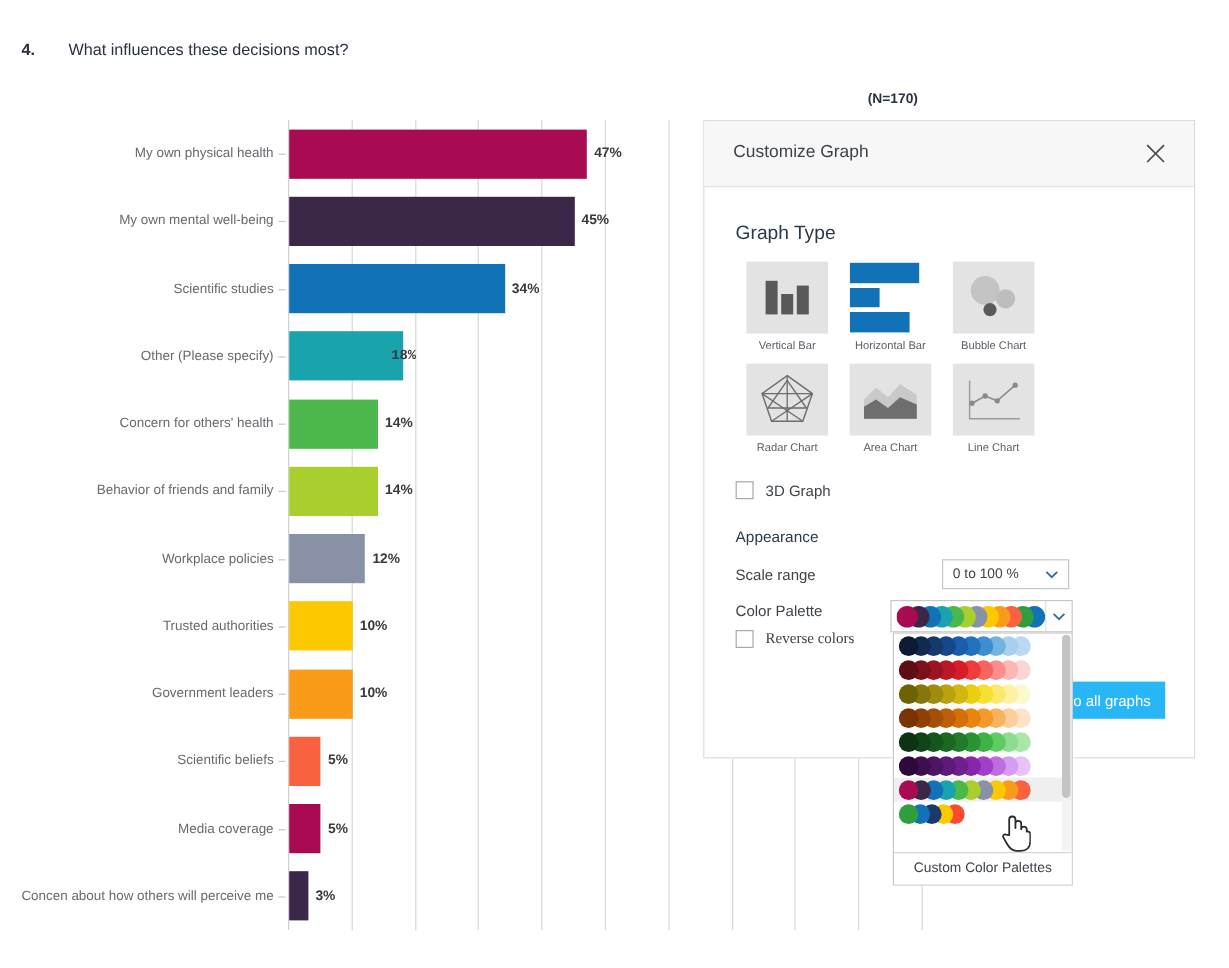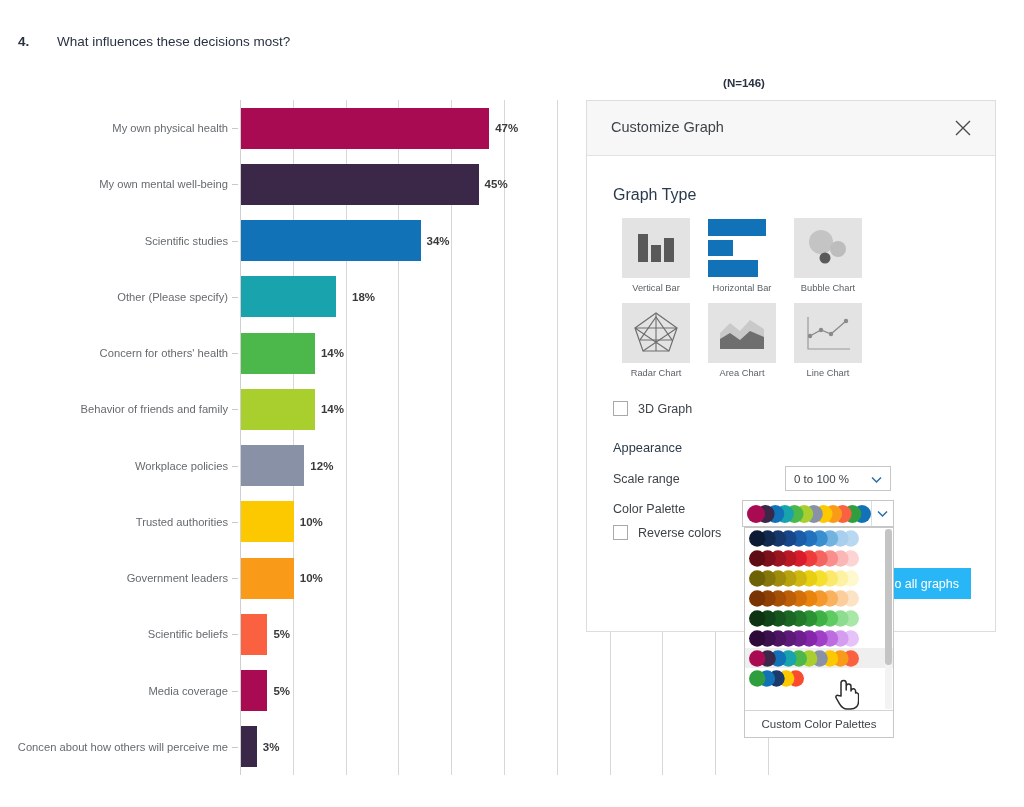--- a/index.html
+++ b/index.html
@@ -178,21 +178,21 @@
 <body>
 
 <div id="root">
 
   <div class="q-wrap">
     <div class="q-num">4.</div>
     <div class="q-text">What influences these decisions most?</div>
   </div>
 
   <div id="chart">
-    <div class="n-label">(N=146)</div>
+    <div class="n-label">(N=170)</div>
     <div class="plot" id="plot">
         <div class="gridline axis0" style="left: 0px;"></div>
         <div class="gridline" style="left: 52.8px;"></div>
         <div class="gridline" style="left: 105.6px;"></div>
         <div class="gridline" style="left: 158.4px;"></div>
         <div class="gridline" style="left: 211.2px;"></div>
         <div class="gridline" style="left: 264px;"></div>
         <div class="gridline" style="left: 316.8px;"></div>
         <div class="gridline" style="left: 369.6px;"></div>
         <div class="gridline" style="left: 422.4px;"></div>
@@ -204,21 +204,21 @@
         <div class="cat-label" style="right: 540px; top: 28.125px;">My own physical health</div>
         <div class="bar" style="left: 1px; top: 63.875px; width: 237.6px; background: rgb(59, 39, 71);"></div>
         <div class="bar-value" style="left: 244.6px; top: 84.375px;">45%</div>
         <div class="tick-dash" style="left: -8px; top: 84.375px;"></div>
         <div class="cat-label" style="right: 540px; top: 84.375px;">My own mental well-being</div>
         <div class="bar" style="left: 1px; top: 120.125px; width: 179.52px; background: rgb(18, 114, 184);"></div>
         <div class="bar-value" style="left: 186.52px; top: 140.625px;">34%</div>
         <div class="tick-dash" style="left: -8px; top: 140.625px;"></div>
         <div class="cat-label" style="right: 540px; top: 140.625px;">Scientific studies</div>
         <div class="bar" style="left: 1px; top: 176.375px; width: 95.04px; background: rgb(25, 163, 172);"></div>
-        <div class="bar-value" style="left: 112px; top: 196.875px;">18%</div>
+        <div class="bar-value" style="left: 86px; top: 196.875px; font-family: Liberation Mono, monospace;">18%</div>
         <div class="tick-dash" style="left: -8px; top: 196.875px;"></div>
         <div class="cat-label" style="right: 540px; top: 196.875px;">Other (Please specify)</div>
         <div class="bar" style="left: 1px; top: 232.625px; width: 73.92px; background: rgb(76, 184, 76);"></div>
         <div class="bar-value" style="left: 80.92px; top: 253.125px;">14%</div>
         <div class="tick-dash" style="left: -8px; top: 253.125px;"></div>
         <div class="cat-label" style="right: 540px; top: 253.125px;">Concern for others' health</div>
         <div class="bar" style="left: 1px; top: 288.875px; width: 73.92px; background: rgb(168, 207, 46);"></div>
         <div class="bar-value" style="left: 80.92px; top: 309.375px;">14%</div>
         <div class="tick-dash" style="left: -8px; top: 309.375px;"></div>
         <div class="cat-label" style="right: 540px; top: 309.375px;">Behavior of friends and family</div>
@@ -329,21 +329,21 @@
                 <path d="M1 1.5 L5.5 6 L10 1.5" stroke="#2e6da4" stroke-width="1.5" fill="none"></path>
               </svg>
           </span>
         </div>
       </div>
 
       <div class="field-row">
         <div class="field-label">Color Palette</div>
       </div>
 
-      <div class="chk-row" style="margin-top:9px;">
+      <div class="chk-row" style="margin-top:9px;font-family:Liberation Serif, serif;">
         <div class="chk-box"></div>
         <div class="chk-label">Reverse colors</div>
       </div>
     </div>
   </div>
 
   <div id="apply-btn">
     <span>o all graphs</span>
   </div>
 

